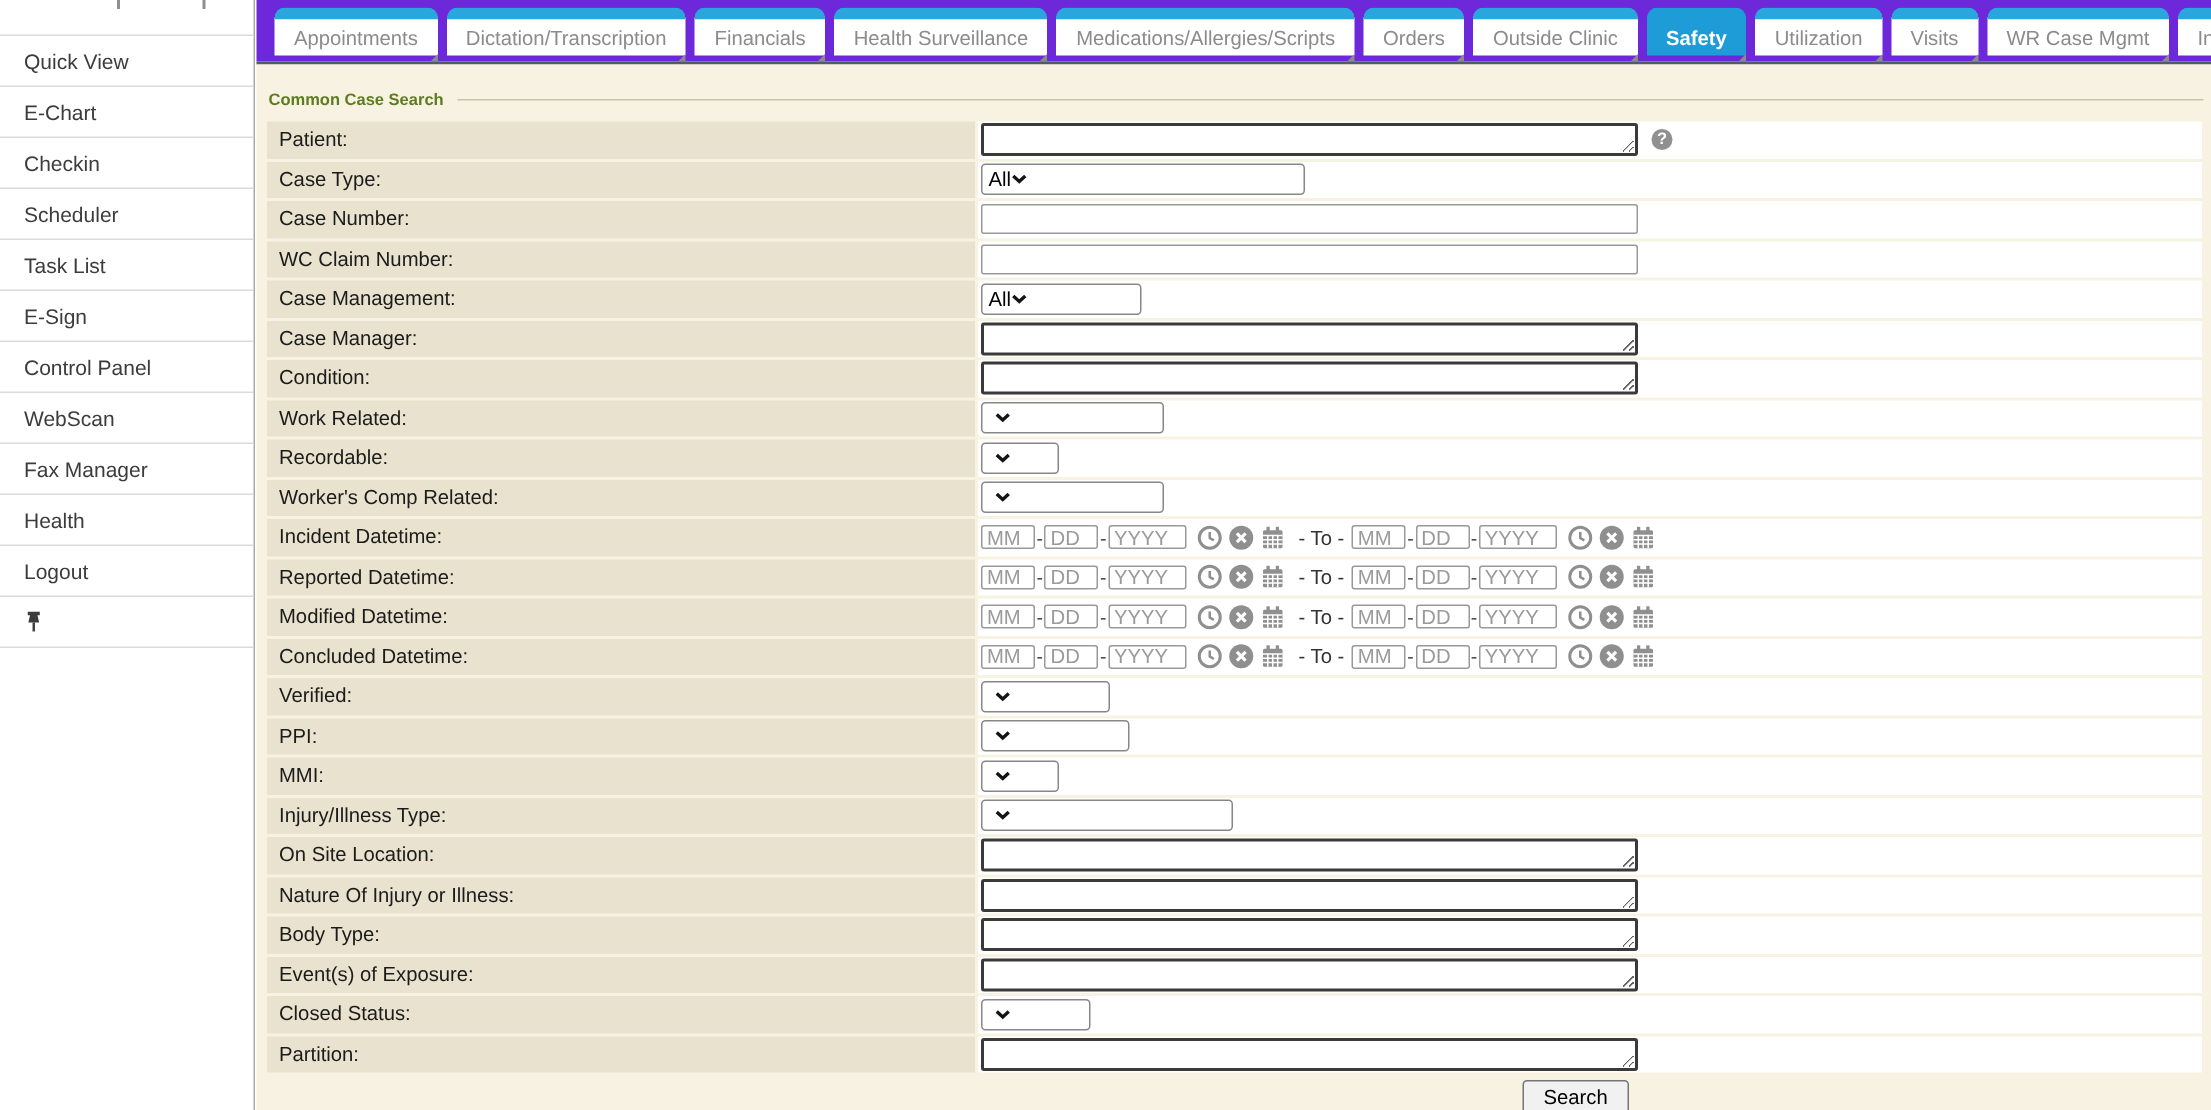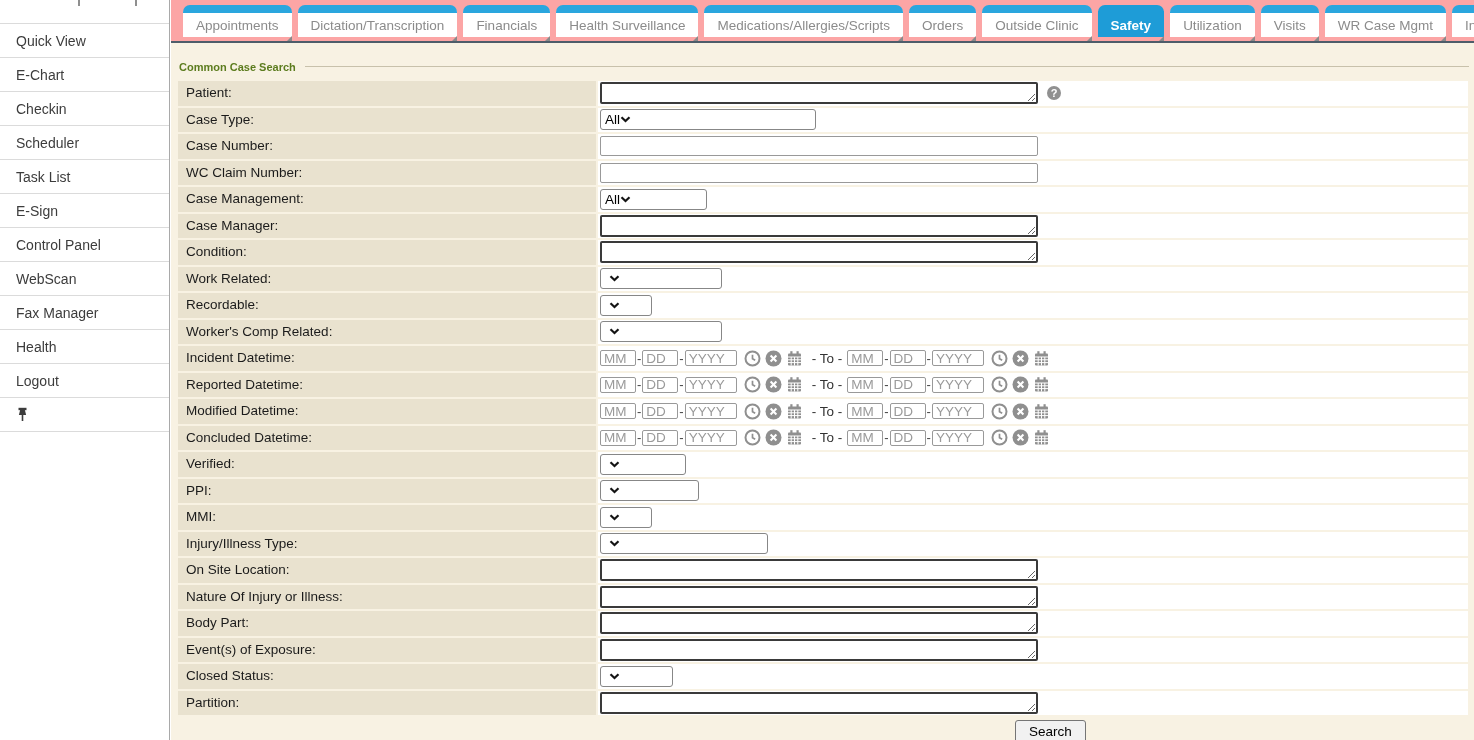--- a/index.html
+++ b/index.html
@@ -12,38 +12,38 @@
   #sidebar { position:absolute; left:0; top:0; width:170px; height:740px;
     background:#fff; border-right:1px solid #a9a9a9; }
   .side-stub { position:absolute; top:0; width:2px; height:6px; background:#8f8f8f; }
   #side-list { position:absolute; top:23px; left:0; right:0; }
   .side-item { height:34px; line-height:34px; border-top:1px solid #dbdbdb;
     padding-left:16px; font-size:14px; color:#3c3c3c; cursor:pointer; white-space:nowrap; }
   .side-item.pin-row { display:flex; align-items:center; }
   .side-end { border-top:1px solid #dbdbdb; height:0; }
   
   #tabstrip { position:absolute; left:171px; top:0; right:0; height:41px;
-    background:#fca5a5; display:flex; align-items:flex-start; gap:6px;
+    background:#6d28d9; display:flex; align-items:flex-start; gap:6px;
     padding:5px 0 0 12px; overflow:hidden;justify-content:space-between; }
   .tab { position:relative; flex:none; height:32px; border-radius:7px 7px 0 0;
     background:#fff; border-top:8px solid #2aa6de; color:#8b8b8b; font-size:13.5px;
     display:flex; align-items:center; padding:0 13px; white-space:nowrap; cursor:pointer; }
   .tab.active { background:#1e9cd7; border-top-color:#1e9cd7; color:#fff; font-weight:bold; }
   .tab .fold { position:absolute; right:0; bottom:-4px; width:0; height:0;
     border-right:5px solid #8a8a8a; border-top:5px solid transparent; }
   #topline { position:absolute; left:171px; top:41px; right:0; height:2px; background:#4e5d6a; }
   
   #content { position:absolute; left:171px; top:43px; right:0; bottom:0;
     background:#f8f2e3; overflow:hidden; }
   #title-row { display:flex; align-items:center; margin:14px 5px 0 8px; height:19px; }
   #page-title { color:#5c7c1e; font-size:11px; font-weight:bold; white-space:nowrap; }
   .title-line { flex:1; height:1px; background:#c8c1ab; margin-left:9px; }
   #rows { margin:5px 6px 0 7px; }
   .row { display:flex; height:24.5px; margin-bottom:2px; }
-  .cell-label { flex:none; width:418px; background:#e9e2cf; font-size:13.5px; color:#1b1b1b;
+  .cell-label { flex:none; width:472px; background:#e9e2cf; font-size:13.5px; color:#1b1b1b;
     line-height:24.5px; padding-left:8px; overflow:hidden; white-space:nowrap; }
   .cell-input { flex:1; background:#fff; margin-left:2px; display:flex;
     align-items:center; padding-left:2px; min-width:0; }
   textarea.ta { width:438px; height:22px; border:2px solid #3a3a3a; border-radius:2px;
     resize:both; overflow:hidden; font:13px "Liberation Sans", sans-serif; padding:1px 3px;
     margin:0; background:#fff; }
   input.inp { width:438px; height:20px; border:1px solid #999; border-radius:2px;
     font:13px "Liberation Sans", sans-serif; padding:0 3px; background:#fff; }
   .sel { height:21px; border:1px solid #878787; border-radius:3px; background:#fff;
     display:flex; align-items:center; font-size:13.5px; color:#000;
@@ -547,21 +547,21 @@
           <textarea class="ta" rows="1" style=""></textarea>
         </div>
       </div>
       <div class="row">
         <div class="cell-label">Nature Of Injury or Illness:</div>
         <div class="cell-input">
           <textarea class="ta" rows="1" style=""></textarea>
         </div>
       </div>
       <div class="row">
-        <div class="cell-label">Body Part:</div>
+        <div class="cell-label">Body Type:</div>
         <div class="cell-input">
           <textarea class="ta" rows="1" style=""></textarea>
         </div>
       </div>
       <div class="row">
         <div class="cell-label">Event(s) of Exposure:</div>
         <div class="cell-input">
           <textarea class="ta" rows="1" style=""></textarea>
         </div>
       </div>

